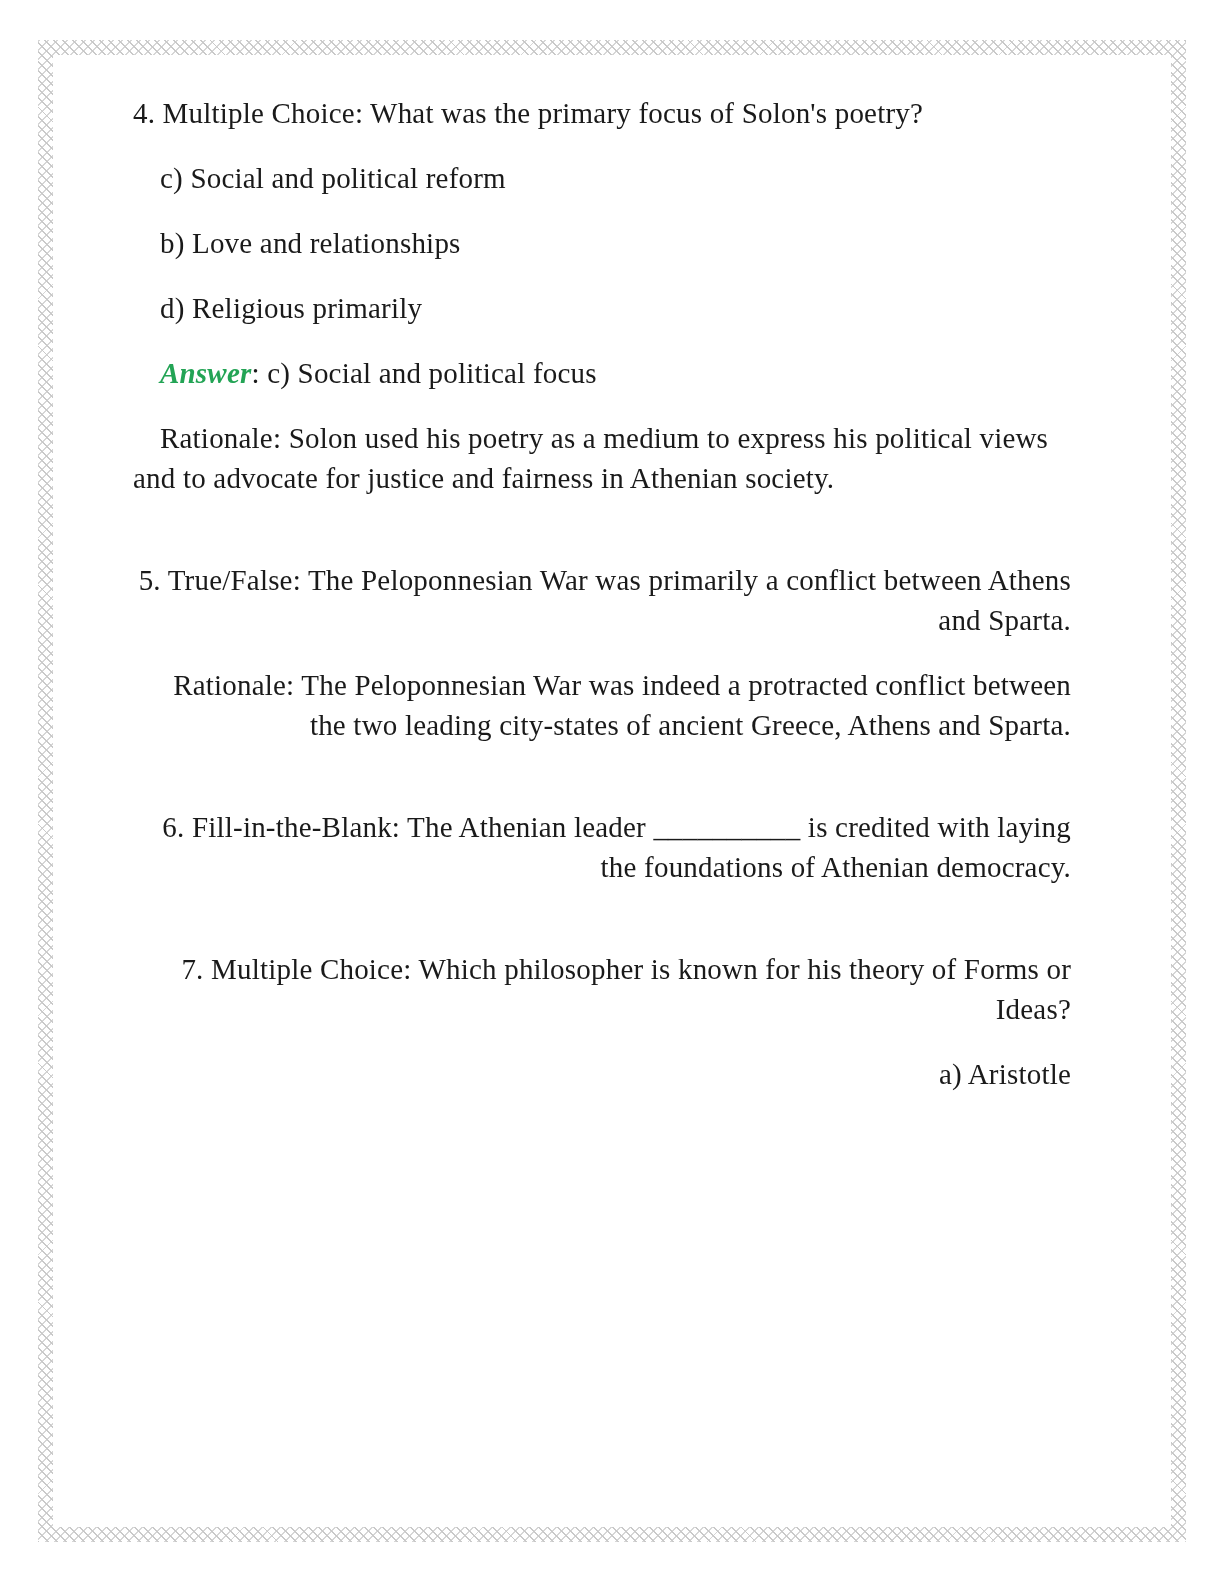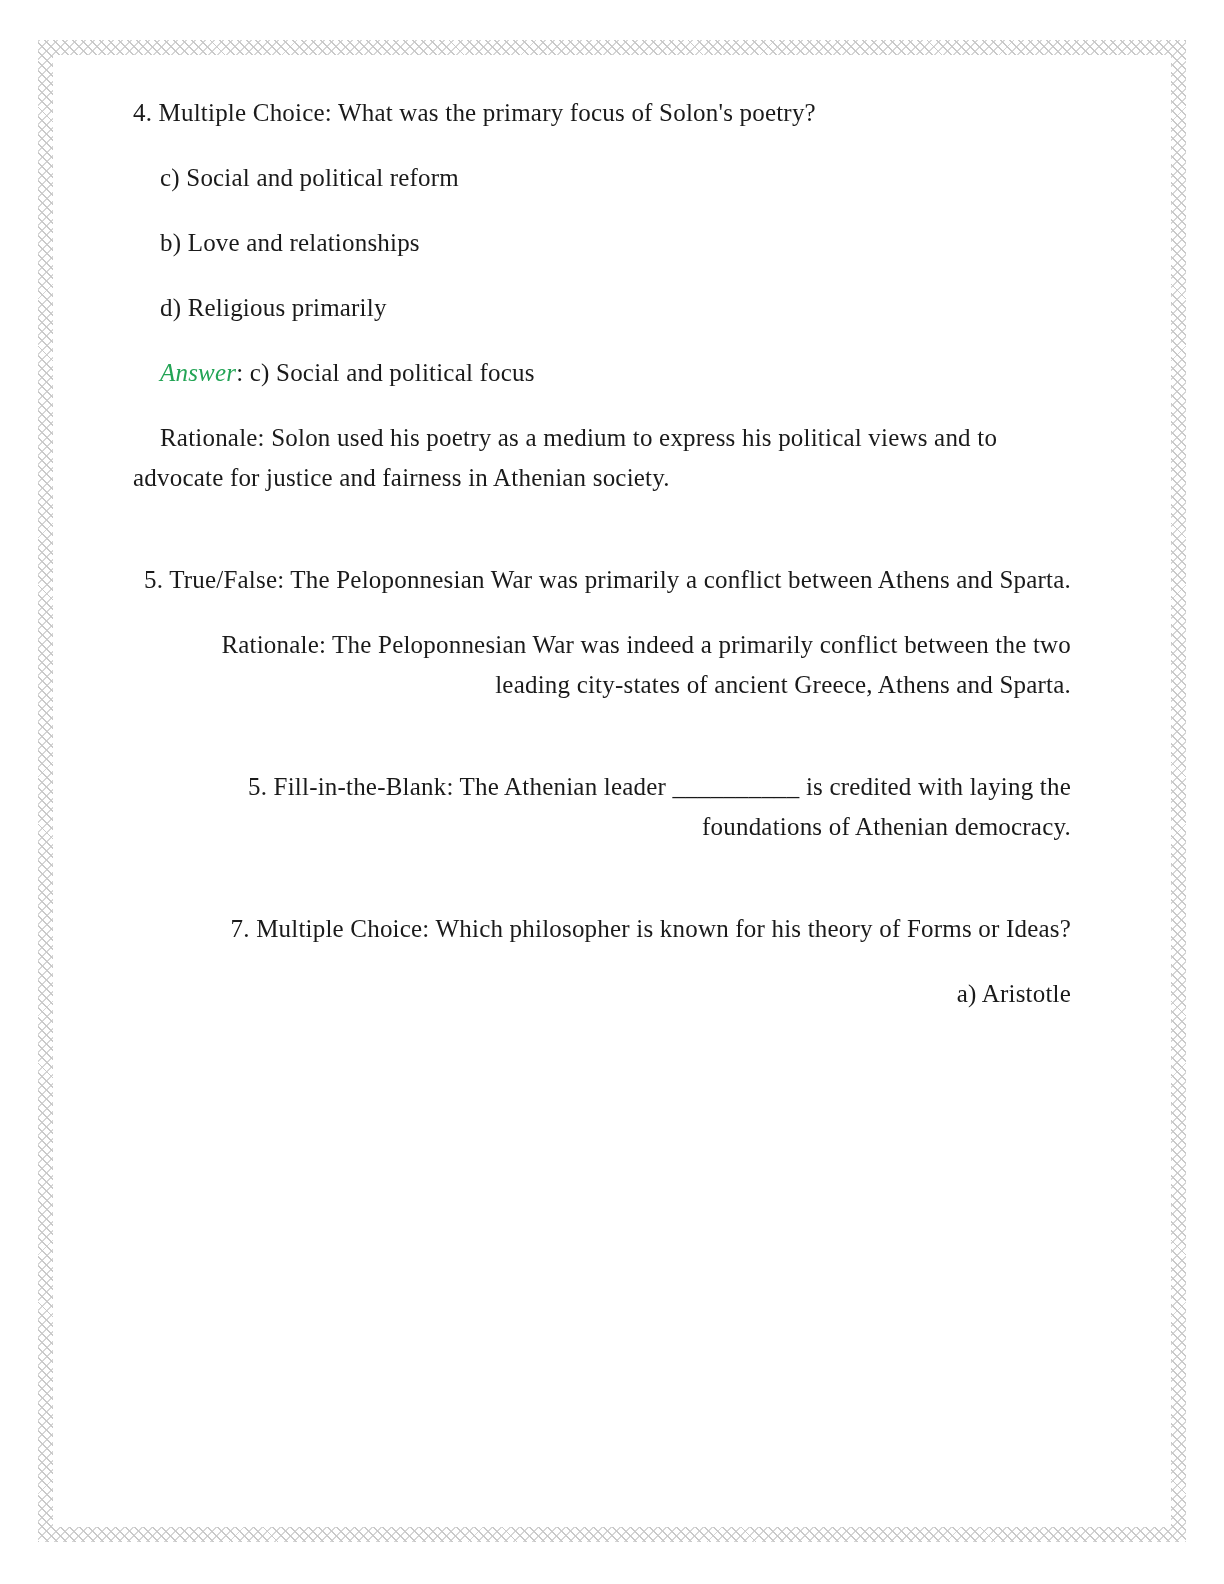--- a/index.html
+++ b/index.html
@@ -31,34 +31,34 @@
     right: 15px;
     bottom: 15px;
     background: #ffffff;
     box-sizing: border-box;
     padding: 38px 100px 40px 80px;
     overflow: hidden;
   }
 
   p {
     margin: 0 0 25px 0;
-    font-size: 25px;
+    font-size: 29px;
     line-height: 40px;
     letter-spacing: 0.2px;
   }
   .ind {
     text-indent: 27px;
   }
   .qblock + .qblock {
     margin-top: 62px;
     text-align: right;
   }
   .answer-label {
     font-style: italic;
-    font-weight: normal;
+    font-weight: bold;
     color: var(--answer-color, #23a455);
     margin-top: 12px;
   }
 </style>
 </head>
 <body>
 
 <div class="page-frame">
   <div class="page-inner">
 
@@ -66,25 +66,25 @@
       <p>4. Multiple Choice: What was the primary focus of Solon's poetry?</p>
       <p class="ind">c) Social and political reform</p>
       <p class="ind">b) Love and relationships</p>
       <p class="ind">d) Religious primarily</p>
       <p class="ind"><span class="answer-label">Answer</span><span>: c) Social and political focus</span></p>
       <p class="ind">Rationale: Solon used his poetry as a medium to express his political views and to advocate for justice and fairness in Athenian society.</p>
     </section>
 
     <section class="qblock">
       <p>5. True/False: The Peloponnesian War was primarily a conflict between Athens and Sparta.</p>
-      <p class="ind">Rationale: The Peloponnesian War was indeed a primarily conflict between the two leading city-states of ancient Greece, Athens and Sparta.</p>
+      <p class="ind">Rationale: The Peloponnesian War was indeed a protracted conflict between the two leading city-states of ancient Greece, Athens and Sparta.</p>
     </section>
 
     <section class="qblock">
-      <p>5. Fill-in-the-Blank: The Athenian leader __________ is credited with laying the foundations of Athenian democracy.</p>
+      <p>6. Fill-in-the-Blank: The Athenian leader __________ is credited with laying the foundations of Athenian democracy.</p>
     </section>
 
     <section class="qblock">
       <p>7. Multiple Choice: Which philosopher is known for his theory of Forms or Ideas?</p>
       <p class="ind">a) Aristotle</p>
     </section>
 
   </div>
 </div>
 

